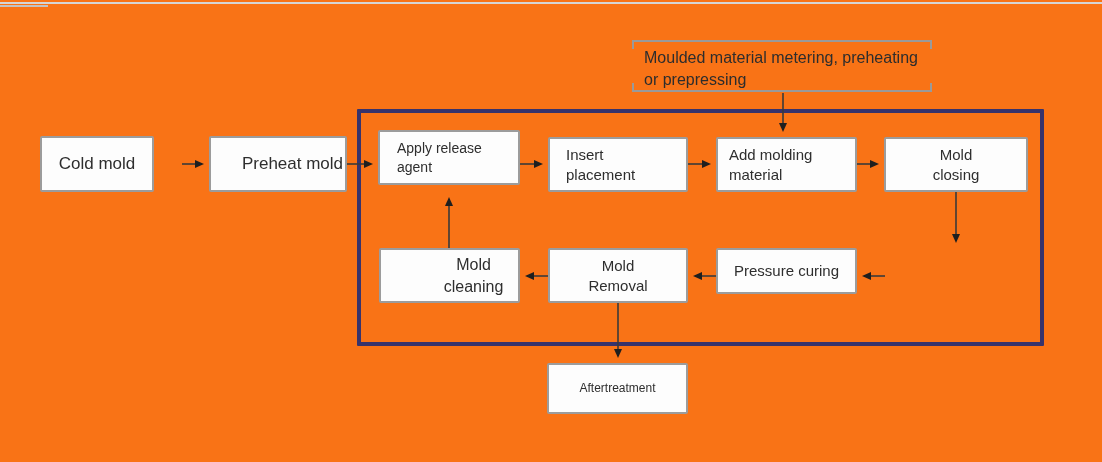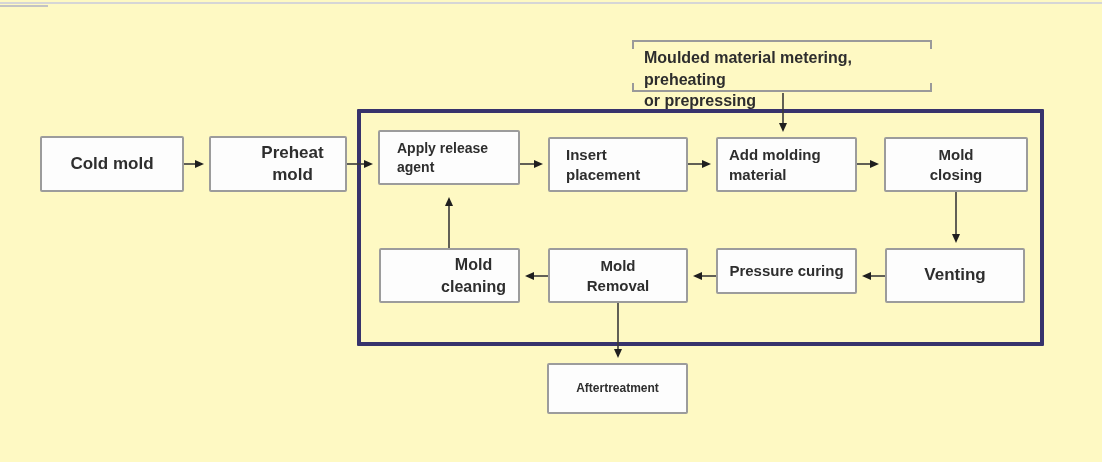--- a/index.html
+++ b/index.html
@@ -5,23 +5,22 @@
   html, body {
     margin: 0;
     padding: 0;
     background: #ffffff;
     font-family: "Liberation Sans", "DejaVu Sans", sans-serif;
   }
   .canvas {
     position: relative;
     width: 1102px;
     height: 462px;
-    background: #fef9c3;
+    background: #f97316;
     overflow: hidden;
-    font-weight: bold;
   }
   .top-hairline {
     position: absolute;
     left: 0; top: 2px;
     width: 100%; height: 2px;
     background: #d6d6d6;
   }
   .top-hairline-seg {
     position: absolute;
     left: 0; top: 5px;
@@ -83,21 +82,21 @@
     justify-content: flex-start;
     text-align: left;
   }
   .arrows {
     position: absolute;
     left: 0; top: 0;
     z-index: 2;
     pointer-events: none;
   }
   
-  #n-cold        { left: 40px;  top: 136px; width: 144px; height: 56px; font-size: 17px; }
+  #n-cold        { left: 40px;  top: 136px; width: 114px; height: 56px; font-size: 17px; }
   #n-preheat     { left: 209px; top: 136px; width: 138px; height: 56px; font-size: 17px; padding-left: 29px; }
   #n-apply       { left: 378px; top: 130px; width: 142px; height: 55px; font-size: 14px; padding-left: 17px; }
   #n-insert      { left: 548px; top: 137px; width: 140px; height: 55px; font-size: 15px; padding-left: 16px; }
   #n-addmat      { left: 716px; top: 137px; width: 141px; height: 55px; font-size: 15px; padding-left: 11px; }
   #n-closing     { left: 884px; top: 137px; width: 144px; height: 55px; font-size: 15px; }
   #n-cleaning    { left: 379px; top: 248px; width: 141px; height: 55px; font-size: 16px; padding-left: 48px; }
   #n-removal     { left: 548px; top: 248px; width: 140px; height: 55px; font-size: 15px; }
   #n-pressure    { left: 716px; top: 248px; width: 141px; height: 46px; font-size: 15px; }
   #n-venting     { left: 885px; top: 248px; width: 140px; height: 55px; font-size: 17px; }
   #n-after       { left: 547px; top: 363px; width: 141px; height: 51px; font-size: 12px; }
@@ -157,17 +156,16 @@
   <div class="node" id="n-closing">Mold
 closing</div>
 
   <div class="node" id="n-cleaning">Mold cleaning</div>
 
   <div class="node" id="n-removal">Mold
 Removal</div>
 
   <div class="node" id="n-pressure">Pressure curing</div>
 
-  <div class="node" id="n-venting">Venting</div>
 
   <div class="node" id="n-after">Aftertreatment</div>
 
 </div>
 
 </body></html>

